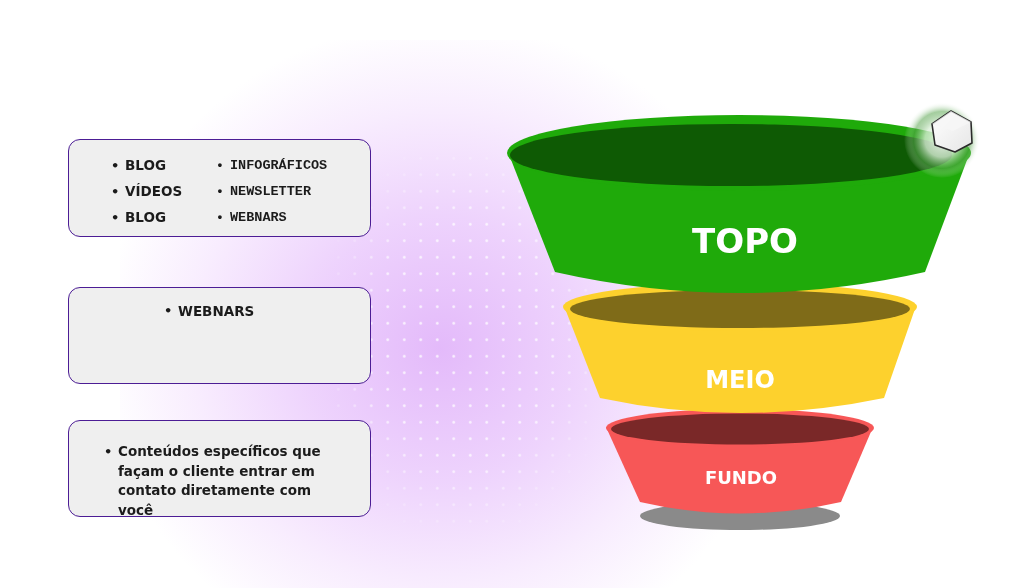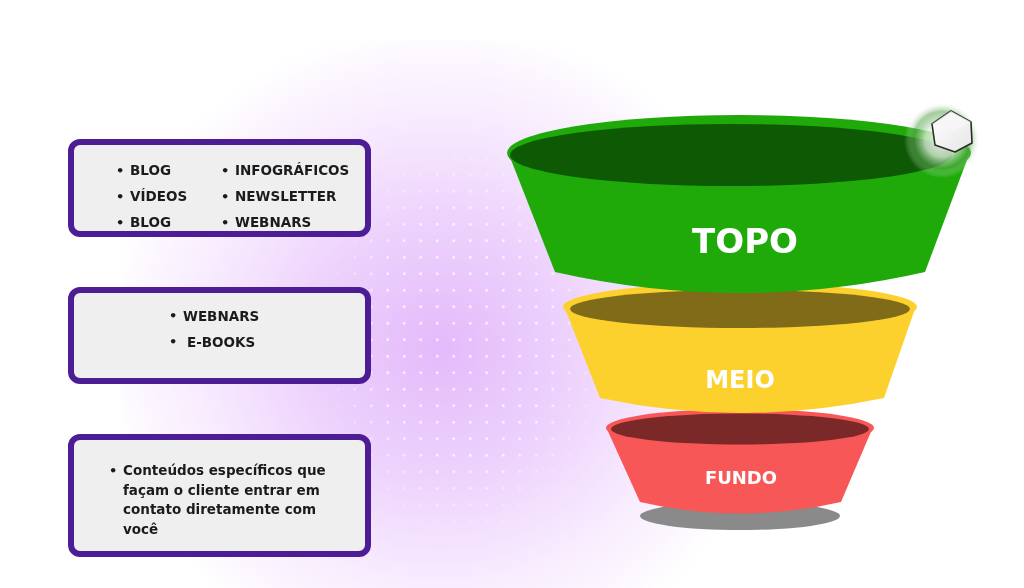--- a/index.html
+++ b/index.html
@@ -16,40 +16,40 @@
     .dots {
       position: absolute; left: 330px; top: 150px; width: 270px; height: 380px;
       background-image: radial-gradient(circle, rgba(255,255,255,0.75) 1.1px, transparent 1.6px);
       background-size: 16.5px 16.5px;
       -webkit-mask-image: radial-gradient(ellipse at 50% 50%, #000 45%, transparent 80%);
       mask-image: radial-gradient(ellipse at 50% 50%, #000 45%, transparent 80%);
       pointer-events: none;
     }
     .card {
       position: absolute; left: 68px; width: 303px;
-      background: #efefef; border: 6px solid #4c1d95; border-radius: 12px;
+      background: #efefef; border: 1px solid #4c1d95; border-radius: 12px;
       box-sizing: border-box;
     }
     .card ul { margin: 0; padding: 0; list-style: none; position: absolute; }
     .card li {
       font-weight: bold; font-size: 13.5px; color: #1b1b1b; position: relative;
       padding-left: 14px; white-space: nowrap;
     }
     .card li::before {
       content: "•"; position: absolute; left: 0; top: 0; font-size: 13px;
     }
     #card1 { top: 139px; height: 98px; }
     #card1 .col1 { left: 42px; top: 12px; }
     #card1 .col2 { left: 147px; top: 12px; }
     #card1 li { line-height: 27px; height: 26px; }
-    #card1 .col2 li { height: 26px; }
+    #card1 .col2 li { height: 26px; font-family: Liberation Mono, monospace; }
     #card2 { top: 287px; height: 97px; text-align: center; }
     #card2 .col1 { left: 95px; top: 10px; }
     #card2 li { line-height: 26px; height: 26px; }
-    #card3 { top: 434px; height: 123px; }
+    #card3 { top: 420px; height: 97px; }
     #card3 .col1 { left: 35px; top: 21px; }
     #card3 li { line-height: 19.5px; white-space: normal; width: 230px; font-size: 13.5px; }
 
     svg.funnel { position: absolute; left: 0; top: 0; }
     .label {
       font-family: "DejaVu Sans", sans-serif; font-weight: bold; fill: #ffffff;
       text-anchor: middle;
     }
   </style>
 </head>
@@ -67,21 +67,20 @@
   <ul class="col2">
     <li>INFOGRÁFICOS</li>
     <li>NEWSLETTER</li>
     <li>WEBNARS</li>
   </ul>
 </div>
 
 <div class="card" id="card2">
   <ul class="col1">
     <li>WEBNARS</li>
-    <li>E-BOOKS</li>
   </ul>
 </div>
 
 <div class="card" id="card3">
   <ul class="col1">
     <li>Conteúdos específicos que façam o cliente entrar em contato diretamente com você</li>
   </ul>
 </div>
 
 <svg class="funnel" width="1024" height="588" viewBox="0 0 1024 588">

